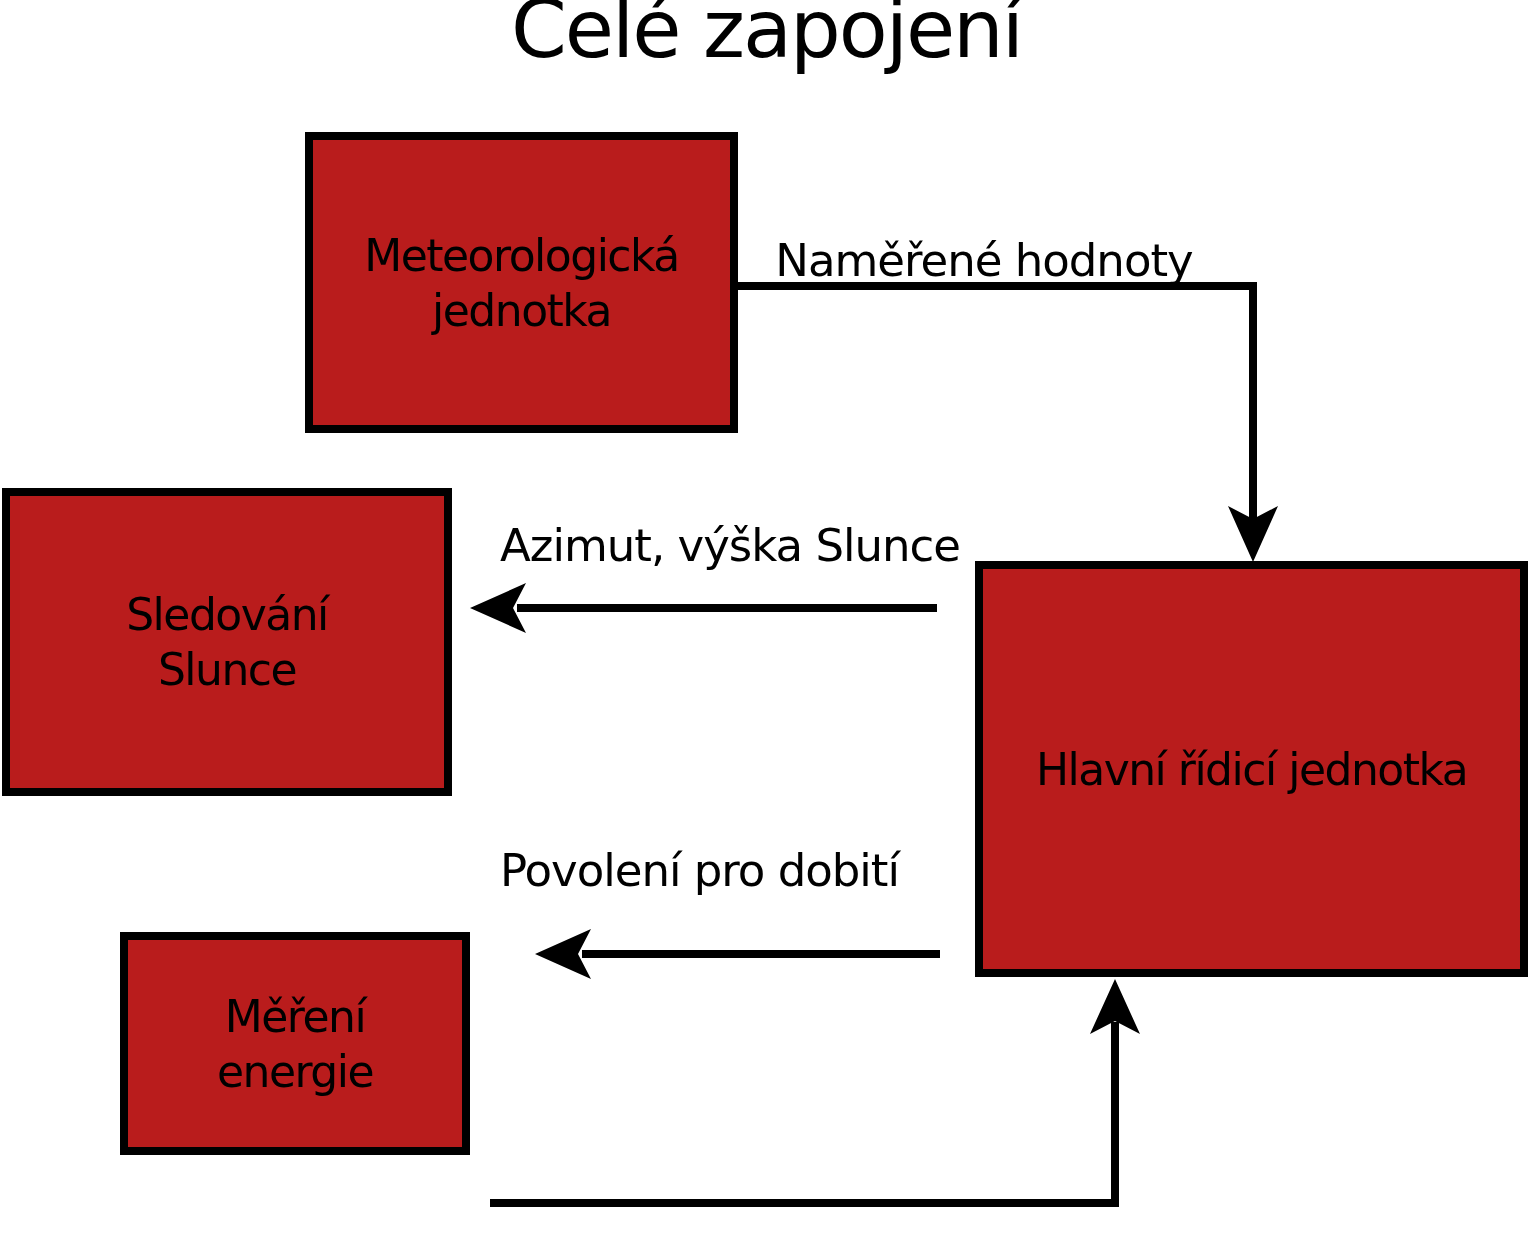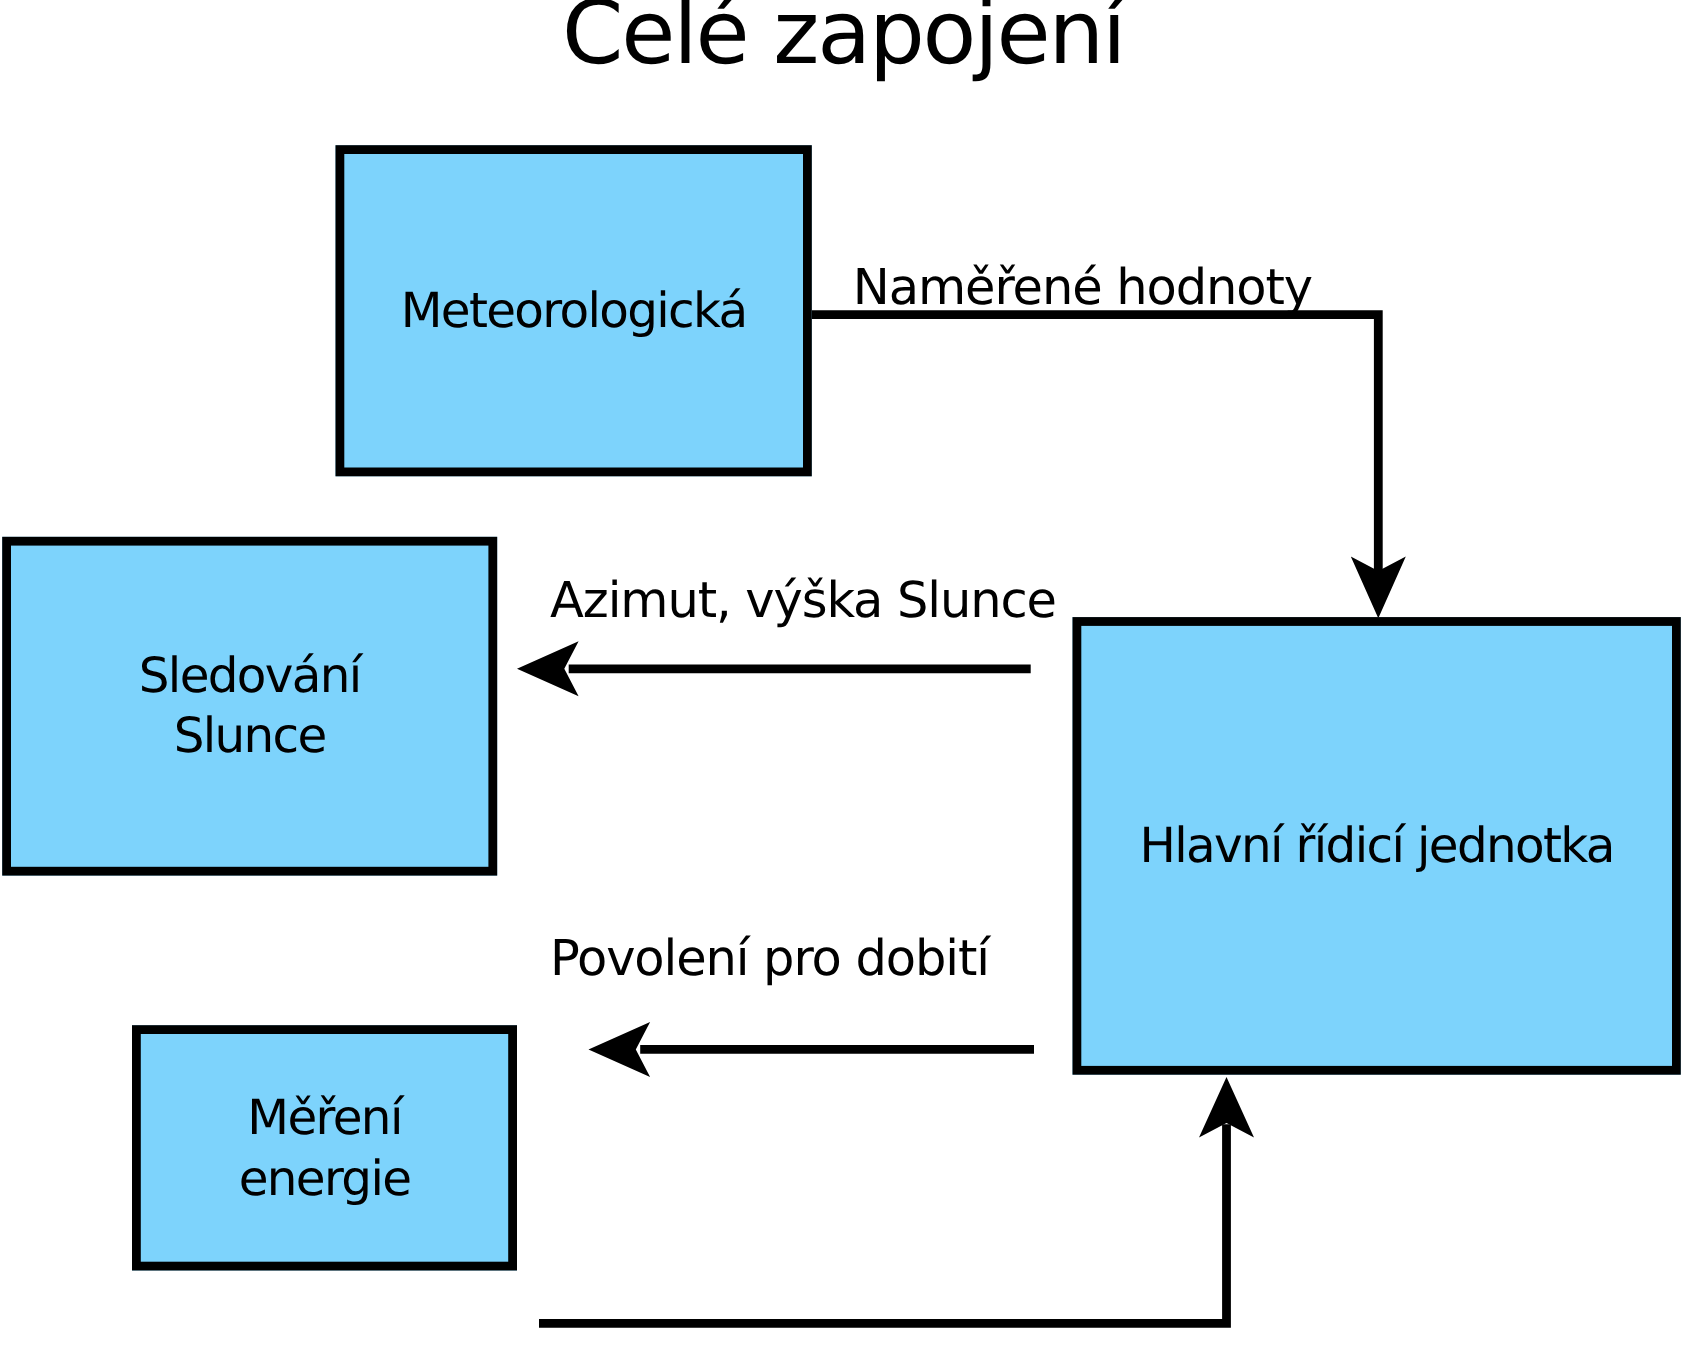--- a/index.html
+++ b/index.html
@@ -24,21 +24,21 @@
     text-align: center;
     font-size: 80px;
     line-height: 1;
     letter-spacing: -2px;
     white-space: nowrap;
   }
   .node {
     position: absolute;
     box-sizing: border-box;
     border: 8px solid #000000;
-    background: #7dd3fc;
+    background: #b91c1c;
     display: flex;
     flex-direction: column;
     align-items: center;
     justify-content: center;
     text-align: center;
   }
   .node-label {
     font-size: 44px;
     line-height: 55px;
     letter-spacing: -1.5px;
@@ -96,20 +96,21 @@
 
     <line class="edge-line" x1="940" y1="954" x2="582" y2="954"></line>
     <polygon class="arrowhead" points="535,954 591,929 578,954 591,979"></polygon>
 
     <polyline class="edge-line" points="490,1203 1115,1203 1115,1022"></polyline>
     <polygon class="arrowhead" points="1115,979 1090,1034 1115,1021 1140,1034"></polygon>
   </svg>
 
   <div class="node" id="node-meteo">
     <div class="node-label">Meteorologická</div>
+    <div class="node-label">jednotka</div>
   </div>
 
   <div class="node" id="node-sledovani">
     <div class="node-label">Sledování</div>
     <div class="node-label">Slunce</div>
   </div>
 
   <div class="node" id="node-mereni">
     <div class="node-label">Měření</div>
     <div class="node-label">energie</div>

